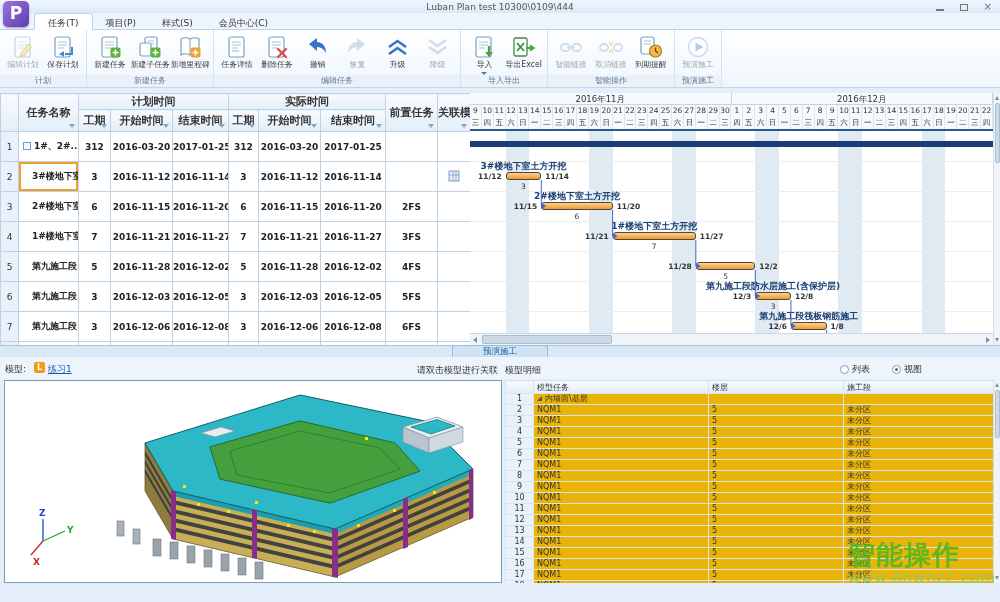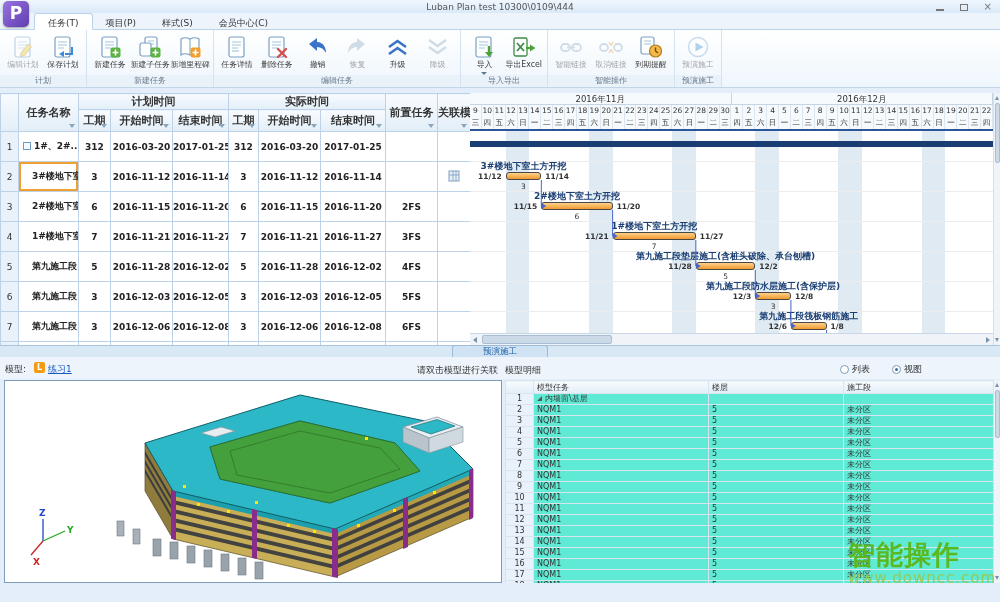--- a/index.html
+++ b/index.html
@@ -109,21 +109,21 @@
   .rdot { width:9px; height:9px; border:1px solid #7f9db9; border-radius:50%; background:#fff; position:relative; }
   .rdot.on:after { content:""; position:absolute; left:2px; top:2px; width:3px; height:3px;
     border-radius:50%; background:#3a6ea5; }
 
   
   .viewport { position:absolute; left:4px; top:380px; width:498px; height:203px;
     background:#fff; border:1px solid #7f9db9; overflow:hidden; }
 
   
   .model-area { position:absolute; left:505px; top:380px; width:488px; height:203px;
-    background:#5eead4; overflow:hidden; }
+    background:#eab308; overflow:hidden; }
   table.mtab-t { border-collapse:collapse; table-layout:fixed; width:488px; }
   .mtab-t th, .mtab-t td { border:1px solid #d8e4ee; overflow:hidden; white-space:nowrap;
     font-size:8px; text-align:left; padding:0 3px; }
   .mtab-t th { background:linear-gradient(#f8fbfe,#e2eef8); height:13px; font-weight:normal; color:#333; }
   .mtab-t td { height:10px; line-height:10px; color:#333; }
   .mtab-t td.rownum { text-align:center; padding:0; }
   .tri { display:inline-block; width:0; height:0; border-left:5px solid transparent;
     border-bottom:5px solid #555; margin-right:3px; }
 
   
@@ -566,21 +566,20 @@
     <div class="gname" style="left:-93.02272727272728px;top:59px">2#楼地下室土方开挖</div>
     <div class="gbar" style="left:71.31818181818181px;top:71px;width:71.31818181818181px"></div>
     <div class="gdate" style="left:7.318181818181813px;top:71px;width:60px;text-align:right">11/15</div>
     <div class="gdate" style="left:146.63636363636363px;top:71px">11/20</div>
     <div class="gdur" style="left:86.97727272727272px;top:81px">6</div>
     <div class="gname" style="left:-15.761363636363654px;top:89px">1#楼地下室土方开挖</div>
     <div class="gbar" style="left:142.63636363636363px;top:101px;width:83.20454545454545px"></div>
     <div class="gdate" style="left:78.63636363636363px;top:101px;width:60px;text-align:right">11/21</div>
     <div class="gdate" style="left:229.84090909090907px;top:101px">11/27</div>
     <div class="gdur" style="left:164.23863636363635px;top:111px">7</div>
-    <div class="gname" style="left:55.55681818181819px;top:119px">第九施工段垫层施工(含桩头破除、承台刨槽)</div>
     <div class="gbar" style="left:225.8409090909091px;top:131px;width:59.43181818181819px"></div>
     <div class="gdate" style="left:161.8409090909091px;top:131px;width:60px;text-align:right">11/28</div>
     <div class="gdate" style="left:289.27272727272725px;top:131px">12/2</div>
     <div class="gdur" style="left:235.5568181818182px;top:141px">5</div>
     <div class="gname" style="left:103.10227272727269px;top:149px">第九施工段防水层施工(含保护层)</div>
     <div class="gbar" style="left:285.27272727272725px;top:161px;width:35.65909090909091px"></div>
     <div class="gdate" style="left:221.27272727272725px;top:161px;width:60px;text-align:right">12/3</div>
     <div class="gdate" style="left:324.93181818181813px;top:161px">12/8</div>
     <div class="gdur" style="left:283.1022727272727px;top:171px">3</div>
     <div class="gname" style="left:138.76136363636363px;top:179px">第九施工段筏板钢筋施工</div>

